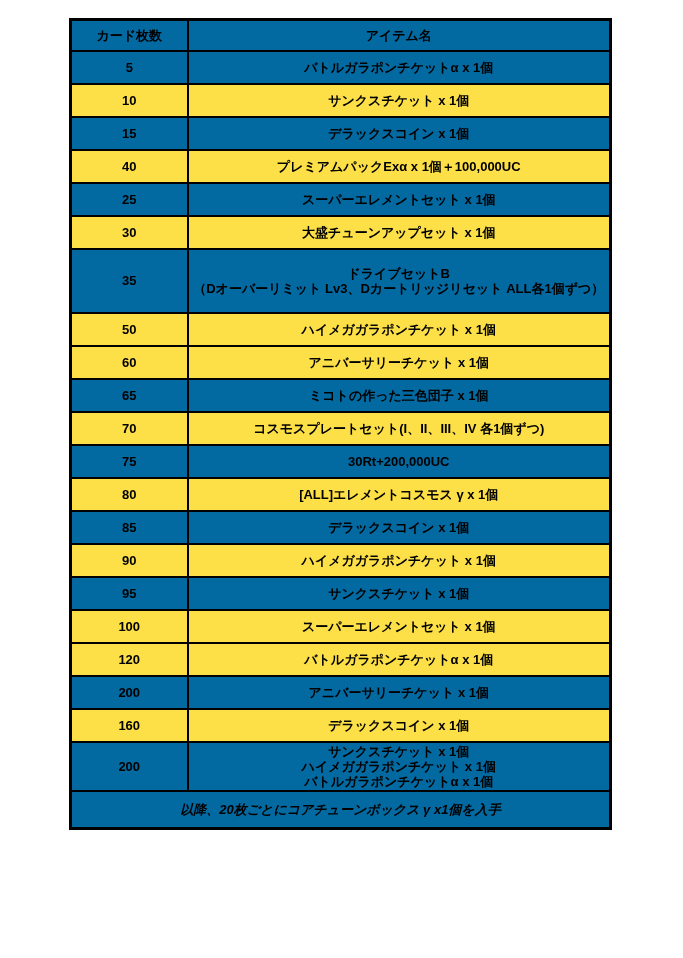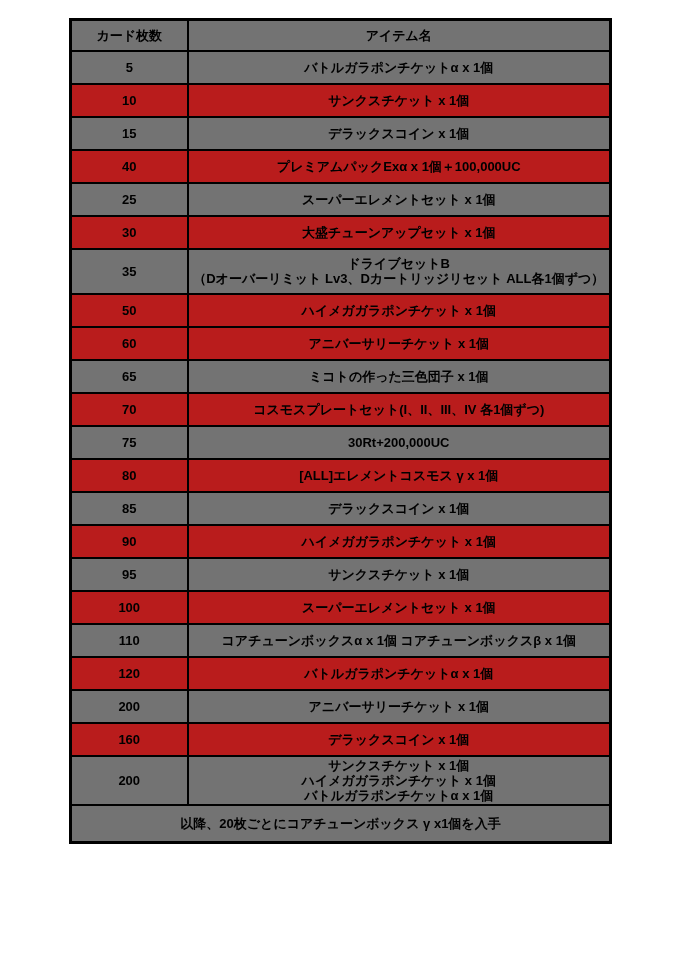--- a/index.html
+++ b/index.html
@@ -28,29 +28,29 @@
     color: #000000;
   }
   .reward-table col.count-col { width: 117px; }
   .reward-table th,
   .reward-table td {
     border: 2px solid #000000;
     text-align: center;
     vertical-align: middle;
     padding: 1px 2px;
     line-height: 15px;
-    background: #737373;
+    background: #0369a1;
   }
   .reward-table thead tr { height: 31px; }
   .reward-table tbody tr { height: 33px; }
   
-  .reward-table tbody tr:nth-child(7)  { height: 45px; }
+  .reward-table tbody tr:nth-child(7)  { height: 64px; }
   .reward-table tbody tr:nth-child(25) { height: 54px; }
-  .reward-table tfoot tr { height: 38px; }
-  .reward-table tbody tr.highlight td { background: #b91c1c; }
+  .reward-table tfoot tr { height: 38px; font-style: italic; }
+  .reward-table tbody tr.highlight td { background: #fde047; }
   .reward-table td.item-cell { white-space: pre-line; }
 </style>
 </head>
 <body>
 
 <div class="page">
   <table class="reward-table">
     <colgroup>
       <col class="count-col">
       <col class="item-col">
@@ -124,24 +124,20 @@
           <td class="item-cell">ハイメガガラポンチケット x 1個</td>
         </tr>
         <tr>
           <td class="count-cell">95</td>
           <td class="item-cell">サンクスチケット x 1個</td>
         </tr>
         <tr class="highlight">
           <td class="count-cell">100</td>
           <td class="item-cell">スーパーエレメントセット x 1個</td>
         </tr>
-        <tr>
-          <td class="count-cell">110</td>
-          <td class="item-cell">コアチューンボックスα x 1個  コアチューンボックスβ x 1個</td>
-        </tr>
         <tr class="highlight">
           <td class="count-cell">120</td>
           <td class="item-cell">バトルガラポンチケットα x 1個</td>
         </tr>
         <tr>
           <td class="count-cell">200</td>
           <td class="item-cell">アニバーサリーチケット x 1個</td>
         </tr>
         <tr class="highlight">
           <td class="count-cell">160</td>

